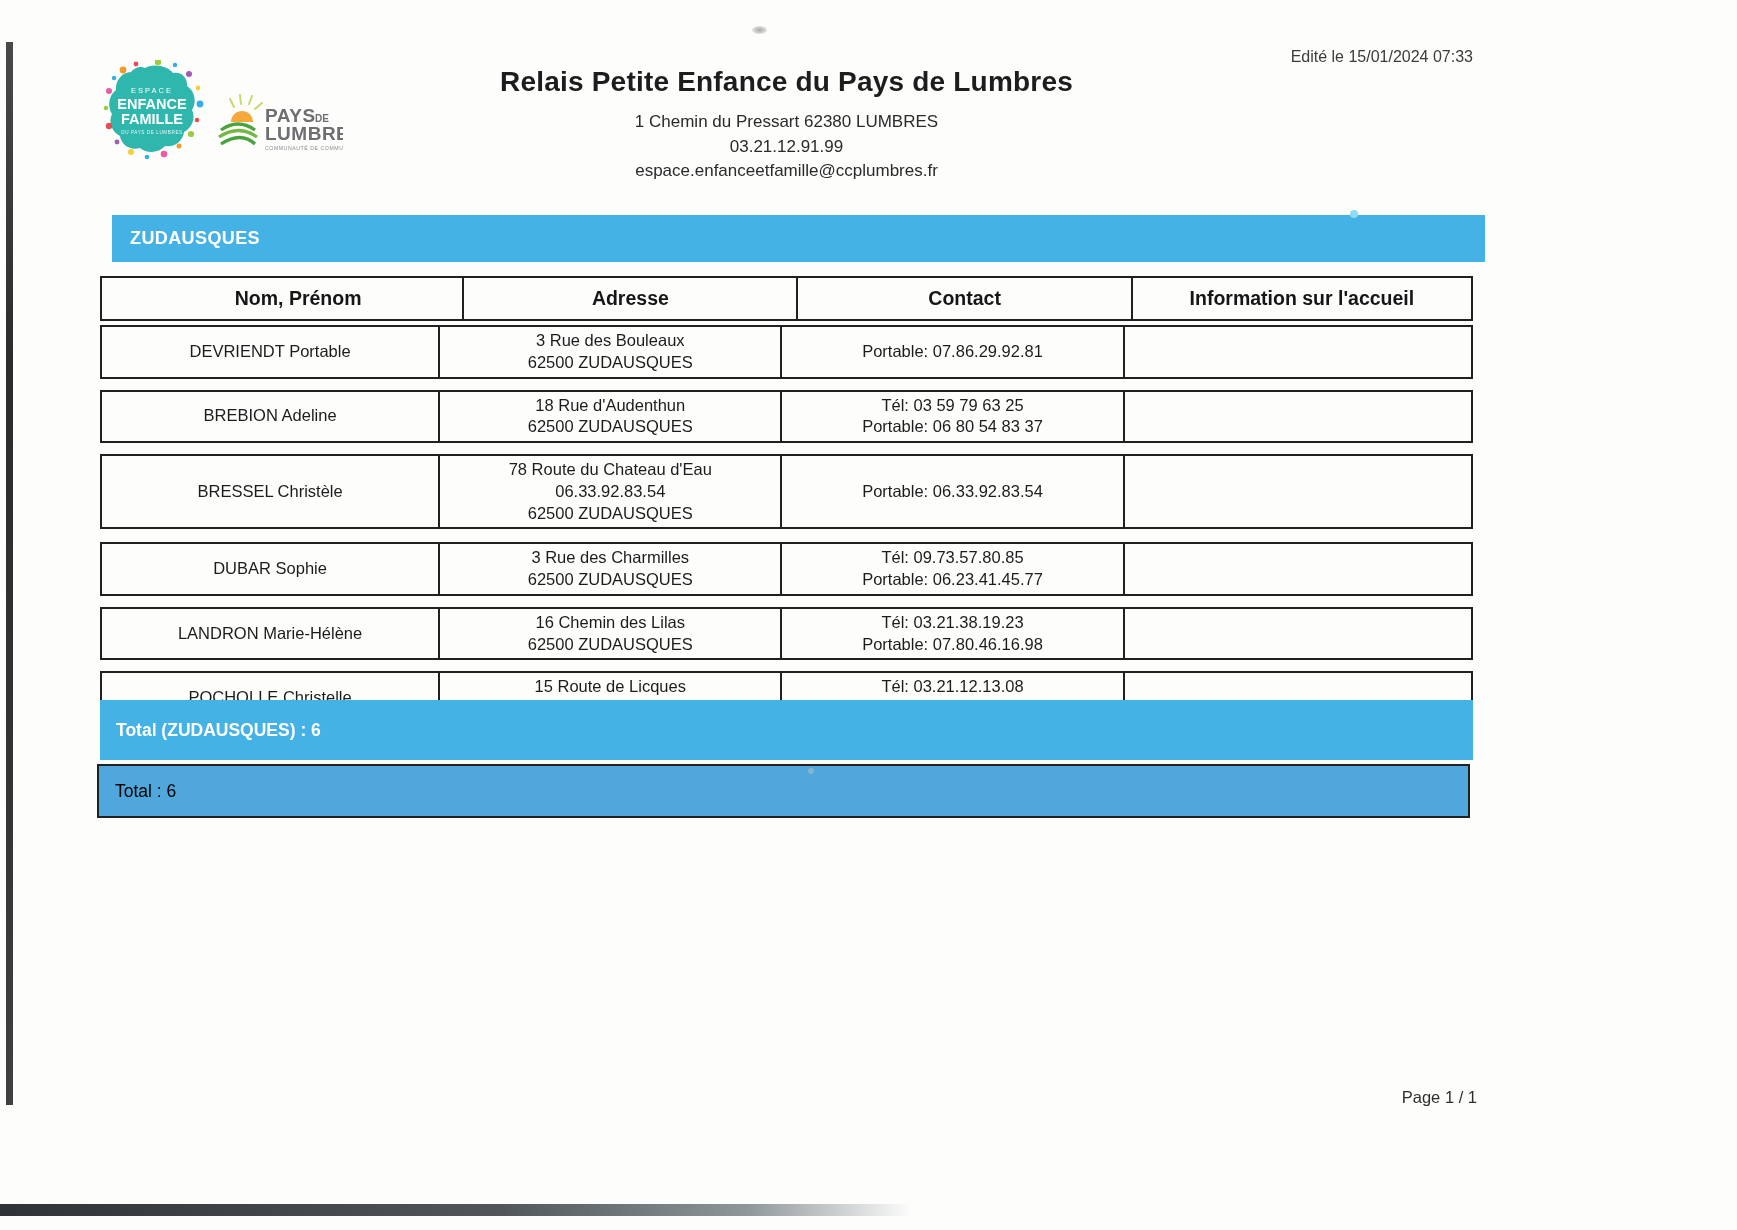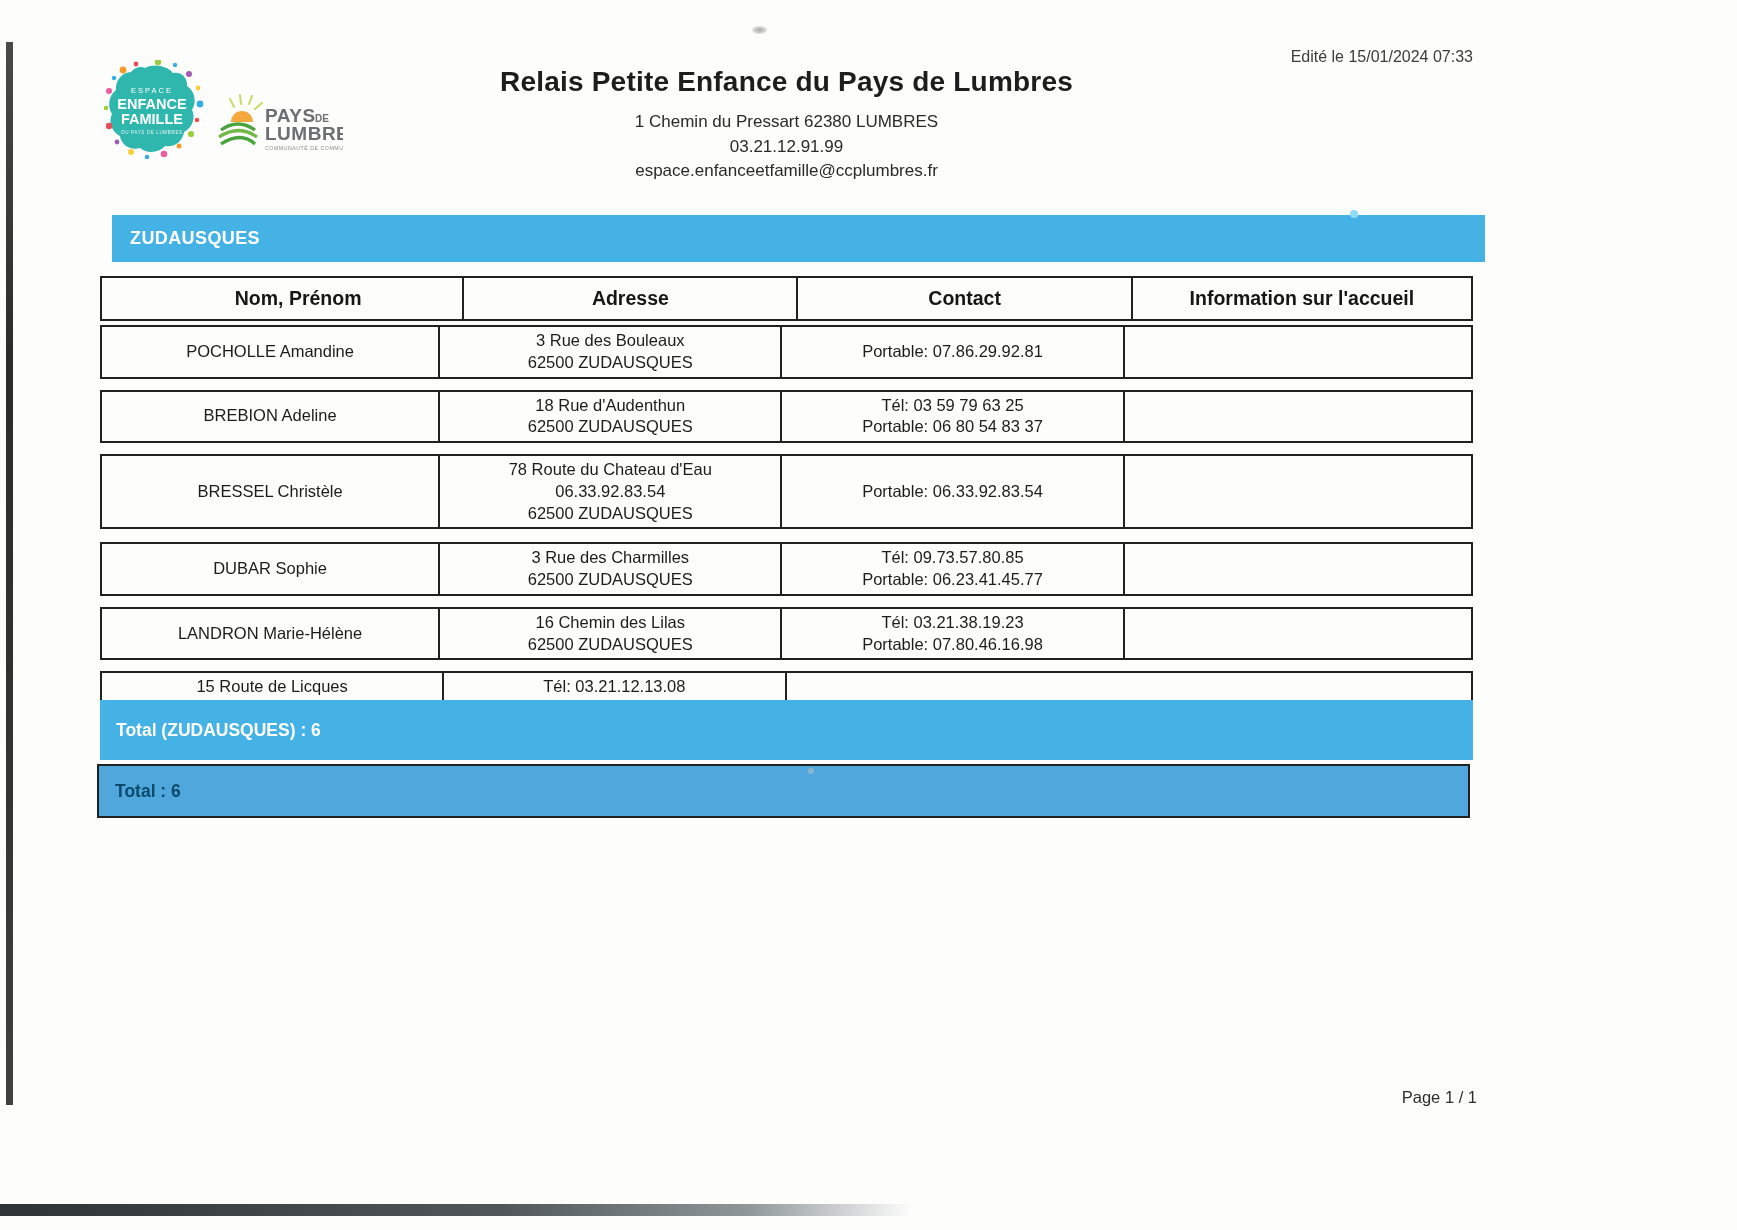--- a/index.html
+++ b/index.html
@@ -42,21 +42,21 @@
   .c4 { flex:1 1 auto; }
   .head .cell { font-weight:bold; font-size:19.5px; color:#161616; }
 
   
   .section-total { position:absolute; left:100px; top:700px; width:1373px; height:60px;
                    background:#45b2e6; display:flex; align-items:center; padding-left:16px; }
   .section-total span { color:#ffffff; font-weight:bold; font-size:17.5px; }
   .grand-total { position:absolute; left:97px; top:764px; width:1373px; height:54px;
                  background:#4fa7dc; border:2px solid #212121; display:flex; align-items:center;
                  padding-left:16px; }
-  .grand-total span { color:#0c4a6e; font-weight:bold; font-size:17.5px; }
+  .grand-total span { color:#000000; font-weight:normal; font-size:17.5px; }
 
   
   .page-indicator { position:absolute; top:1088px; right:260px; font-size:16.5px; color:#2e2e2e; }
 
   
   .edge-left { position:absolute; left:6px; top:42px; width:7px; height:1063px;
                background:linear-gradient(#3a3a3a,#191919 30%,#222 70%,#303030); opacity:.92; }
   .edge-bottom { position:absolute; left:0; top:1204px; width:912px; height:12px;
                  background:linear-gradient(to right,#2e3335,#50565a 55%,#8f979a 82%,rgba(150,150,150,0)); }
   .smudge-top { position:absolute; left:752px; top:26px; width:15px; height:8px; border-radius:50%;
@@ -134,21 +134,21 @@
 
   <div class="table">
     <div class="trow head">
       <div class="cell c1">Nom, Prénom</div>
       <div class="cell c2">Adresse</div>
       <div class="cell c3">Contact</div>
       <div class="cell c4">Information sur l'accueil</div>
     </div>
 
     <div class="trow r1">
-      <div class="cell c1">POCHOLLE Amandine</div>
+      <div class="cell c1">DEVRIENDT Portable</div>
       <div class="cell c2">3 Rue des Bouleaux
 62500 ZUDAUSQUES</div>
       <div class="cell c3">Portable: 07.86.29.92.81</div>
       <div class="cell c4"></div>
     </div>
 
     <div class="trow r2">
       <div class="cell c1">BREBION Adeline</div>
       <div class="cell c2">18 Rue d'Audenthun
 62500 ZUDAUSQUES</div>
@@ -178,20 +178,21 @@
     <div class="trow r5">
       <div class="cell c1">LANDRON Marie-Hélène</div>
       <div class="cell c2">16 Chemin des Lilas
 62500 ZUDAUSQUES</div>
       <div class="cell c3">Tél: 03.21.38.19.23
 Portable: 07.80.46.16.98</div>
       <div class="cell c4"></div>
     </div>
 
     <div class="trow r6">
+      <div class="cell c1">POCHOLLE Christelle</div>
       <div class="cell c2">15 Route de Licques
 62500 ZUDAUSQUES</div>
       <div class="cell c3">Tél: 03.21.12.13.08
 Portable: 06.80.54.12.30</div>
       <div class="cell c4"></div>
     </div>
   </div>
 
   <div class="section-total">
     <span>Total (ZUDAUSQUES) : 6</span>

